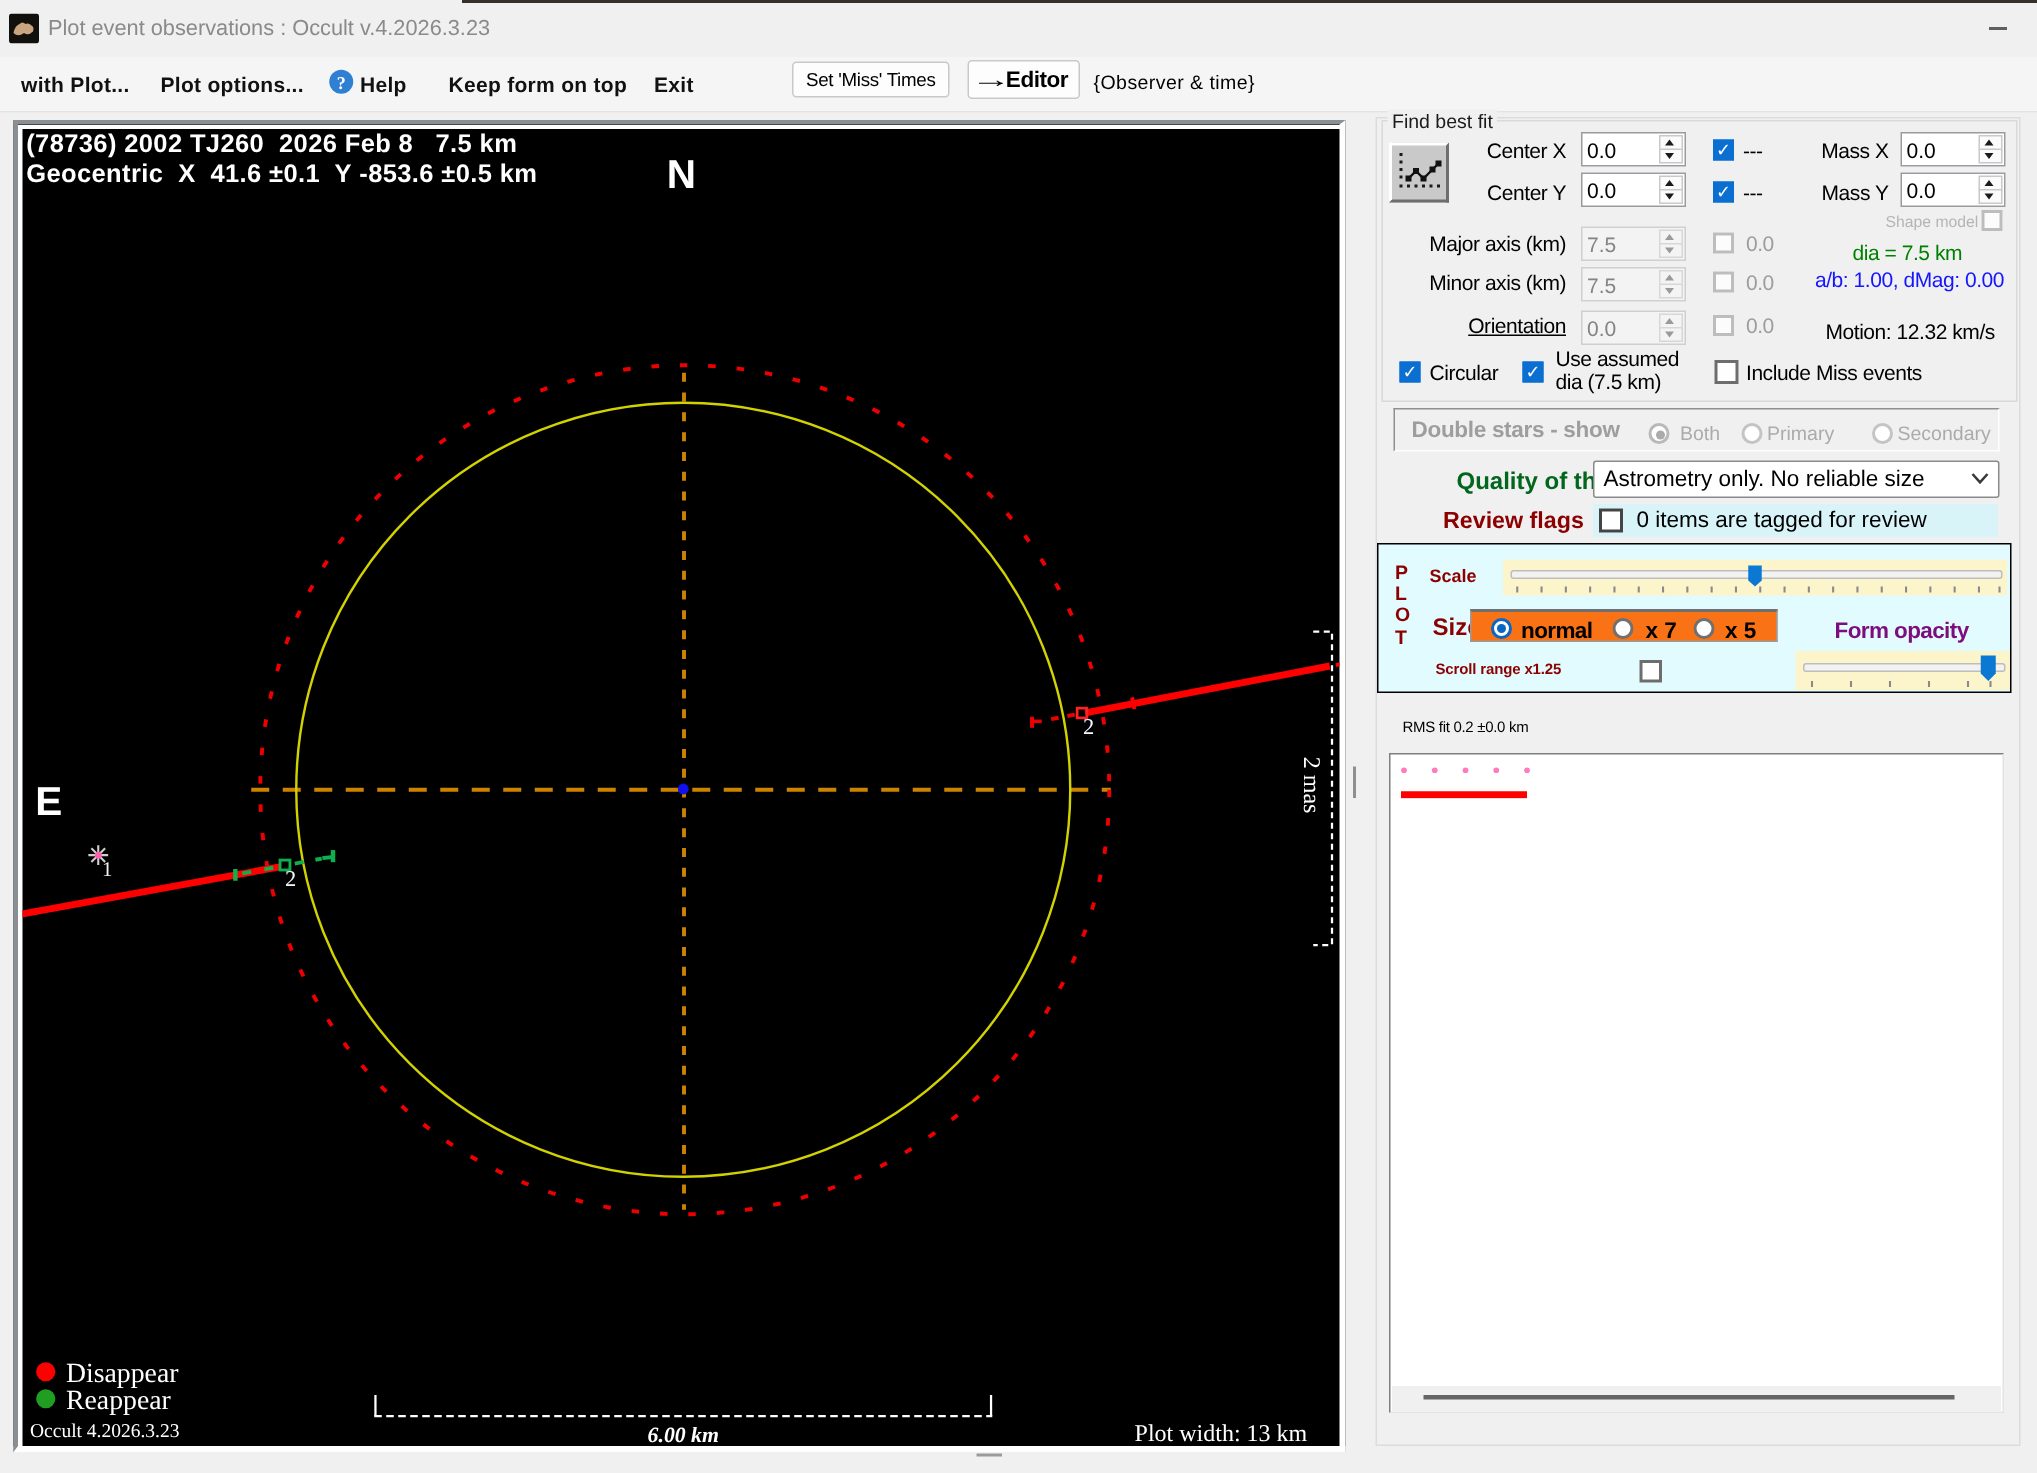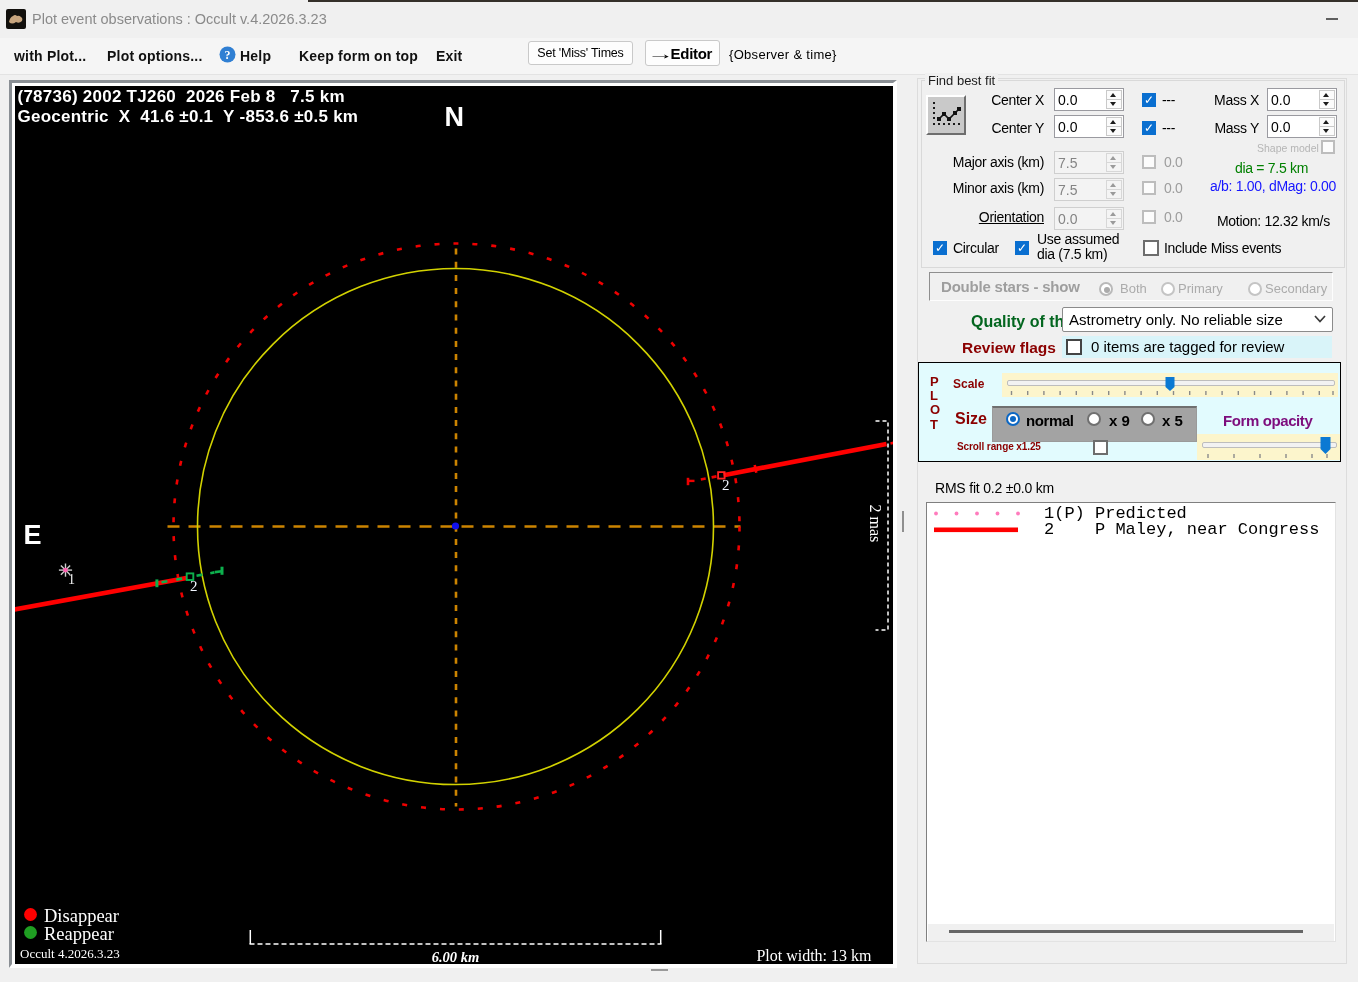--- a/index.html
+++ b/index.html
@@ -300,27 +300,27 @@
           <line x1="284.9" y1="18" x2="284.9" y2="22"></line>
         <line x1="301.1" y1="18" x2="301.1" y2="22"></line>
           <line x1="317.3" y1="18" x2="317.3" y2="22"></line>
         <line x1="331" y1="18" x2="331" y2="22"></line>
       </g>
       <path d="M163.5,4 h9 v10 l-4.5,4 l-4.5,-4 Z" fill="#0b79d3"></path>
     </svg>
   </div>
   <div class="abs" style="left:36px;top:47px;font-size:16px;font-weight:bold;color:#8b0000;">Size</div>
 
-  <div class="abs" style="left:73px;top:43px;width:205px;height:36px;background:#a3a3a3;border:1px solid #9a9a9a;border-top:2px solid #6f6f6f;box-sizing:border-box;">
+  <div class="abs" style="left:61px;top:43px;width:205px;height:22px;background:#f97316;border:1px solid #9a9a9a;border-top:2px solid #6f6f6f;box-sizing:border-box;">
     <div class="radio" style="left:13px;top:4px;border:2px solid #0b67c4;background:#fff;">
         <div class="rdot" style="left:2px;top:2px;background:#0b67c4;"></div>
       </div>
     <div class="abs" style="left:33px;top:4px;font-size:15px;font-weight:bold;letter-spacing:-0.4px;">normal</div>
     <div class="radio" style="left:94px;top:4px;border:2px solid #707070;background:#fff;"></div>
-    <div class="abs" style="left:116px;top:4px;font-size:15px;font-weight:bold;">x 9</div>
+    <div class="abs" style="left:116px;top:4px;font-size:15px;font-weight:bold;">x 7</div>
     <div class="radio" style="left:148px;top:4px;border:2px solid #707070;background:#fff;"></div>
     <div class="abs" style="left:169px;top:4px;font-size:15px;font-weight:bold;">x 5</div>
   </div>
   <div class="abs" style="left:304px;top:49px;font-size:15px;font-weight:bold;letter-spacing:-0.4px;color:#7d0d7d;">Form opacity</div>
   <div class="abs" style="left:38px;top:78px;font-size:10px;font-weight:bold;letter-spacing:-0.1px;color:#8b0000;">Scroll range x1.25</div>
   <div class="cb off" style="left:174px;top:77px;width:15px;height:15px;"></div>
 
   <div class="abs" style="left:278px;top:71px;width:143px;height:26px;background:#fcf5cc;">
     <div class="abs" style="left:5px;top:8px;width:133px;height:4px;background:#f2f2f2;border:1px solid #bdbdbd;border-radius:2px;"></div>
     <svg class="abs" style="left:0;top:0;" width="143" height="26">
@@ -330,31 +330,29 @@
         <line x1="63" y1="20" x2="63" y2="24"></line>
           <line x1="89" y1="20" x2="89" y2="24"></line>
         <line x1="115" y1="20" x2="115" y2="24"></line>
           <line x1="130" y1="20" x2="130" y2="24"></line>
       </g>
       <path d="M123.5,3 h10 v12 l-5,5 l-5,-5 Z" fill="#0b79d3"></path>
     </svg>
   </div>
 </div>
 
-<div class="abs" style="left:935px;top:480px;font-size:14px;letter-spacing:-0.2px;color:#000;">RMS fit 0.2 ±0.0 km</div>
+<div class="abs" style="left:935px;top:480px;font-size:10px;letter-spacing:-0.2px;color:#000;">RMS fit 0.2 ±0.0 km</div>
 <div class="abs" style="left:926px;top:502px;width:410px;height:440px;background:#fff;border:1px solid;border-color:#7f7f7f #e3e3e3 #e3e3e3 #7f7f7f;box-sizing:border-box;">
   <svg class="abs" style="left:0;top:0" width="408" height="40">
     <g fill="#ff7bbd">
       <circle cx="9" cy="10.5" r="1.9"></circle>
         <circle cx="29.5" cy="10.5" r="1.9"></circle>
       <circle cx="50" cy="10.5" r="1.9"></circle>
         <circle cx="70.5" cy="10.5" r="1.9"></circle>
       <circle cx="91" cy="10.5" r="1.9"></circle>
     </g>
     <rect x="7" y="24.5" width="84" height="4.6" fill="#ff0000"></rect>
   </svg>
-  <div class="abs" style="left:117px;top:3px;font-family:'Liberation Mono',monospace;font-size:17px;line-height:16.4px;white-space:pre;">1(P) Predicted
-2    P Maley, near Congress</div>
 
   <div class="abs" style="left:1px;top:421px;width:406px;height:17px;background:#f0f0f0;">
     <div class="abs" style="left:21px;top:6px;width:354px;height:3px;background:#666;"></div>
   </div>
 </div>
 
 </body></html>

